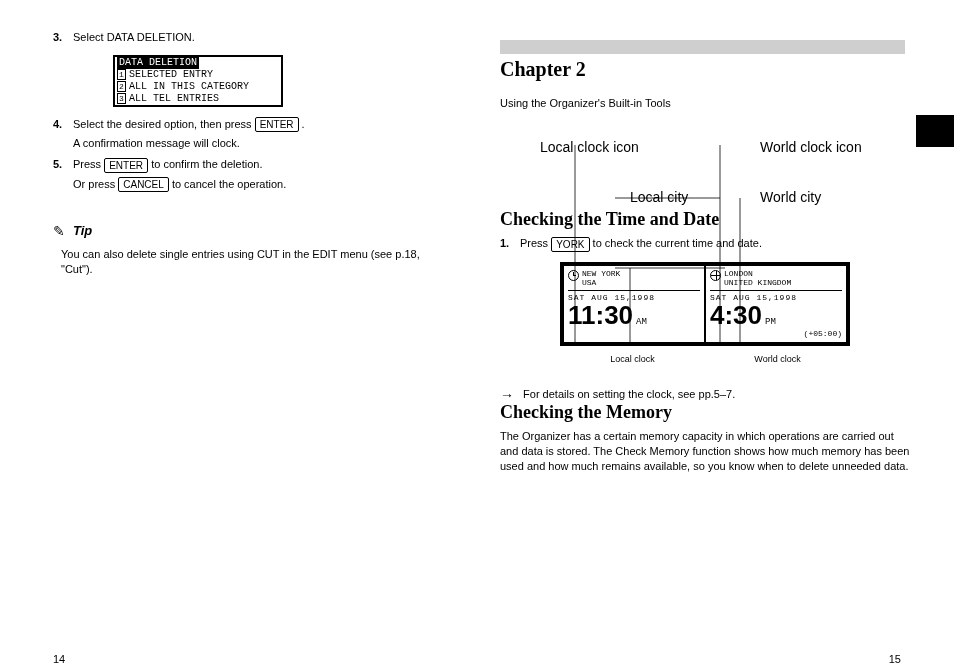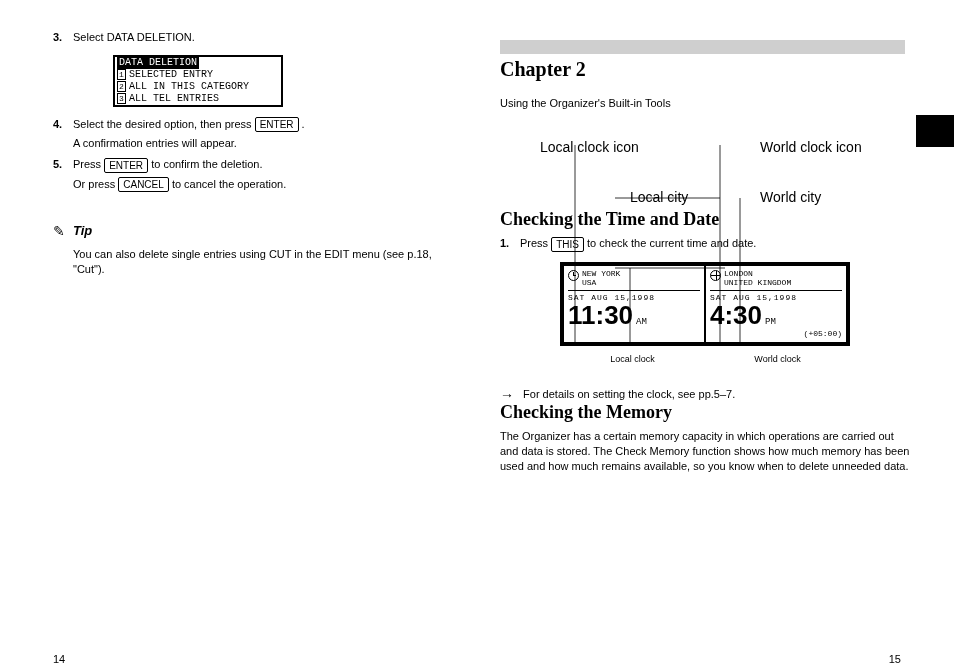--- a/index.html
+++ b/index.html
@@ -19,21 +19,21 @@
   }
   .page-left { left: 53px; top: 653px; }
   .page-right { right: 53px; top: 653px; }
 
   
   .lcol { position:absolute; left:53px; top:30px; width:400px; }
   .body-text { font-size:11px; font-family: Arial, Helvetica, sans-serif; line-height:1.35; }
   .step { display:flex; margin-bottom:6px; }
   .step .num { font-weight:bold; width:20px; flex:0 0 20px; }
   .step .txt { flex:1; }
-  .indent { margin-left:20px; }
+  .indent { margin-left:8px; }
   .keyframe { display:inline-block; border:1px solid #000; border-radius:2px; padding:0 4px; font-size:10px; font-family: Arial, sans-serif; line-height:13px; vertical-align:middle;text-align:right; }
   .tip-row { display:flex; margin-top:30px; margin-bottom:6px; }
   .tip-icon { flex:0 0 20px; font-size:14px; }
   .tip-label { font-style:italic; font-weight:bold; font-size:13px; }
 
   
   .lcd-menu {
     border:2px solid #000;
     width:170px;
     margin:10px 0 10px 60px;
@@ -110,21 +110,21 @@
       <div class="lcd-row"><span class="lcd-num">2</span><span>ALL IN THIS CATEGORY</span></div>
       <div class="lcd-row"><span class="lcd-num">3</span><span>ALL TEL ENTRIES</span></div>
     </div>
 
     <div class="step">
       <div class="num">4.</div>
       <div class="txt">
         <span>Select the desired option, then press </span>
         <span class="keyframe">ENTER</span>
         <span>.</span>
-        <div class="body-text" style="margin-top:4px;">A confirmation entries will appear.</div>
+        <div class="body-text" style="margin-top:4px;">A confirmation message will clock.</div>
       </div>
     </div>
 
     <div class="step">
       <div class="num">5.</div>
       <div class="txt">
         <span>Press </span>
         <span class="keyframe">ENTER</span>
         <span> to confirm the deletion.</span>
         <div style="margin-top:4px;">
@@ -154,21 +154,21 @@
     <div class="call-lbl" style="left:260px; top:50px;">World city</div>
   </div>
 
   <div class="section-head">Checking the Time and Date</div>
 
   <div class="body-text">
     <div class="step">
       <div class="num">1.</div>
       <div class="txt">
         <span>Press </span>
-        <span class="keyframe">THIS</span>
+        <span class="keyframe">YORK</span>
         <span> to check the current time and date.</span>
       </div>
     </div>
   </div>
 
   <div class="clock-frame">
     <div class="clock-half">
       <div class="clock-top">
         <span class="clk-icon"></span>
         <span><span>NEW YORK</span>

